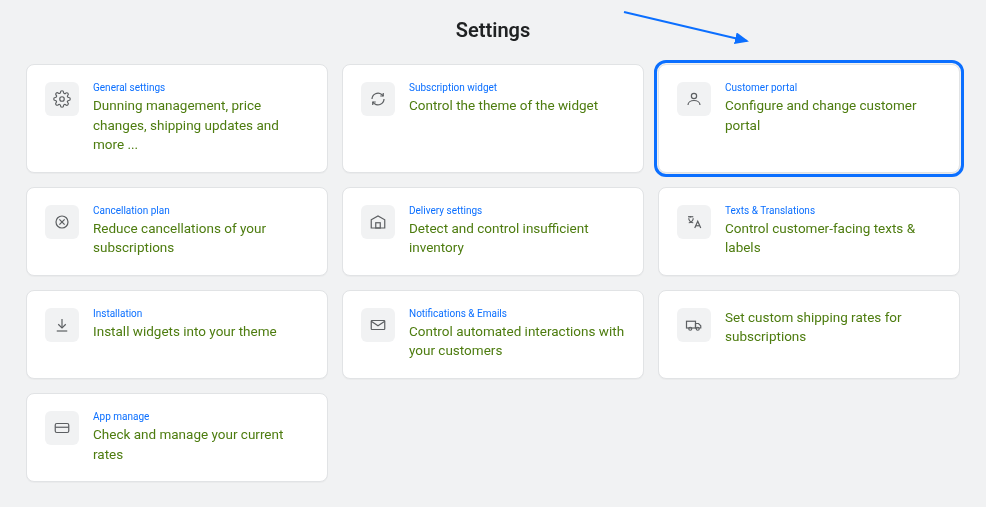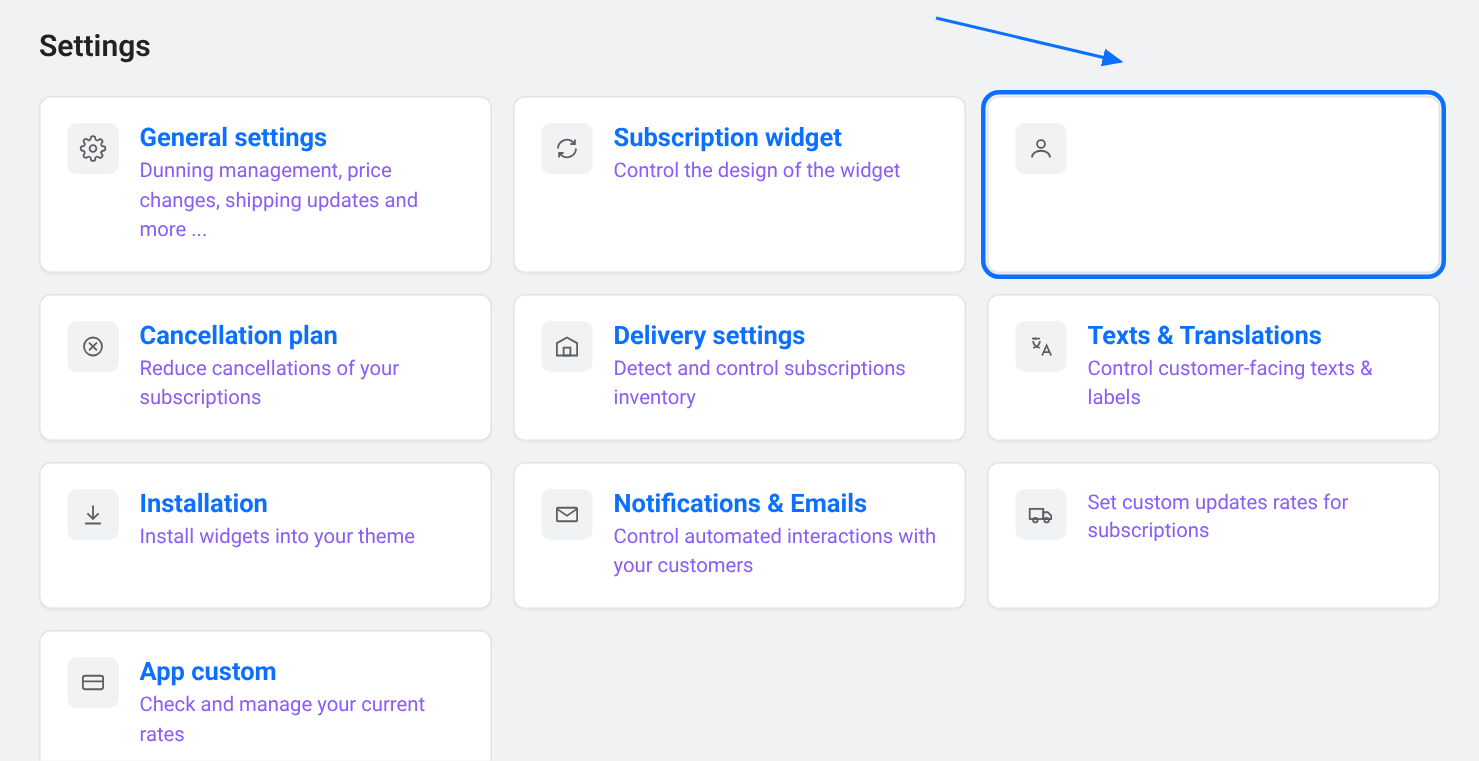--- a/index.html
+++ b/index.html
@@ -13,20 +13,21 @@
       width: 986px;
       height: 507px;
       padding: 18px 26px;
       position: relative;
     }
     .page-title {
       font-size: 20px;
       font-weight: 600;
       color: #202223;
       margin-bottom: 22px;
+      text-align: center;
     }
     .cards-grid {
       display: grid;
       grid-template-columns: repeat(3, 1fr);
       gap: 14px;
     }
     .card {
       background: #ffffff;
       border: 1px solid #e1e3e5;
       border-radius: 8px;
@@ -58,28 +59,28 @@
       height: 18px;
       stroke: #5c5f62;
       fill: none;
       stroke-width: 1.6;
     }
     .card-content {
       flex: 1;
       min-width: 0;
     }
     .card-title {
-      font-size: 17px;
-      font-weight: 700;
+      font-size: 10px;
+      font-weight: 400;
       color: #0b6fff;
       margin-bottom: 3px;
     }
     .card-desc {
       font-size: 13.5px;
-      color: #8b5cf6;
+      color: #4d7c0f;
       line-height: 1.45;
     }
     .arrow {
       position: absolute;
       top: 8px;
       left: 622px;
       width: 140px;
       height: 40px;
       pointer-events: none;
     }
@@ -117,30 +118,34 @@
     <div class="icon-box">
       <svg viewBox="0 0 24 24">
           <path d="M4 12a8 8 0 0 1 13-6l2 2"></path>
           <path d="M20 12a8 8 0 0 1-13 6l-2-2"></path>
           <polyline points="19 4 19 8 15 8"></polyline>
           <polyline points="5 20 5 16 9 16"></polyline>
         </svg>
     </div>
     <div class="card-content">
       <div class="card-title">Subscription widget</div>
-      <div class="card-desc">Control the design of the widget</div>
+      <div class="card-desc">Control the theme of the widget</div>
     </div>
   </div>
 
   <div class="card highlighted">
     <div class="icon-box">
       <svg viewBox="0 0 24 24">
           <circle cx="12" cy="8" r="3.5"></circle>
           <path d="M4 20c0-4 4-6 8-6s8 2 8 6"></path>
         </svg>
+    </div>
+    <div class="card-content">
+      <div class="card-title">Customer portal</div>
+      <div class="card-desc">Configure and change customer portal</div>
     </div>
   </div>
 
   <div class="card">
     <div class="icon-box">
       <svg viewBox="0 0 24 24">
           <circle cx="12" cy="12" r="8"></circle>
           <line x1="8.5" y1="8.5" x2="15.5" y2="15.5"></line>
           <line x1="15.5" y1="8.5" x2="8.5" y2="15.5"></line>
         </svg>
@@ -153,21 +158,21 @@
 
   <div class="card">
     <div class="icon-box">
       <svg viewBox="0 0 24 24">
           <path d="M3 9l9-5 9 5v11H3z"></path>
           <rect x="9" y="13" width="6" height="7"></rect>
         </svg>
     </div>
     <div class="card-content">
       <div class="card-title">Delivery settings</div>
-      <div class="card-desc">Detect and control subscriptions inventory</div>
+      <div class="card-desc">Detect and control insufficient inventory</div>
     </div>
   </div>
 
   <div class="card">
     <div class="icon-box">
       <svg viewBox="0 0 24 24">
           <path d="M4 5h7"></path>
           <path d="M7 4v2"></path>
           <path d="M5 7c0 3 3 6 6 6"></path>
           <path d="M11 7c0 3-3 6-6 6"></path>
@@ -211,30 +216,30 @@
   <div class="card">
     <div class="icon-box">
       <svg viewBox="0 0 24 24">
           <rect x="2" y="7" width="12" height="9"></rect>
           <path d="M14 10h4l3 3v3h-7z"></path>
           <circle cx="7" cy="17" r="2"></circle>
           <circle cx="17" cy="17" r="2"></circle>
         </svg>
     </div>
     <div class="card-content">
-      <div class="card-desc">Set custom updates rates for subscriptions</div>
+      <div class="card-desc">Set custom shipping rates for subscriptions</div>
     </div>
   </div>
 
   <div class="card">
     <div class="icon-box">
       <svg viewBox="0 0 24 24">
           <rect x="3" y="6" width="18" height="12" rx="2"></rect>
           <line x1="3" y1="11" x2="21" y2="11"></line>
         </svg>
     </div>
     <div class="card-content">
-      <div class="card-title">App custom</div>
+      <div class="card-title">App manage</div>
       <div class="card-desc">Check and manage your current rates</div>
     </div>
   </div>
 
 </div>
 
 </body></html>

